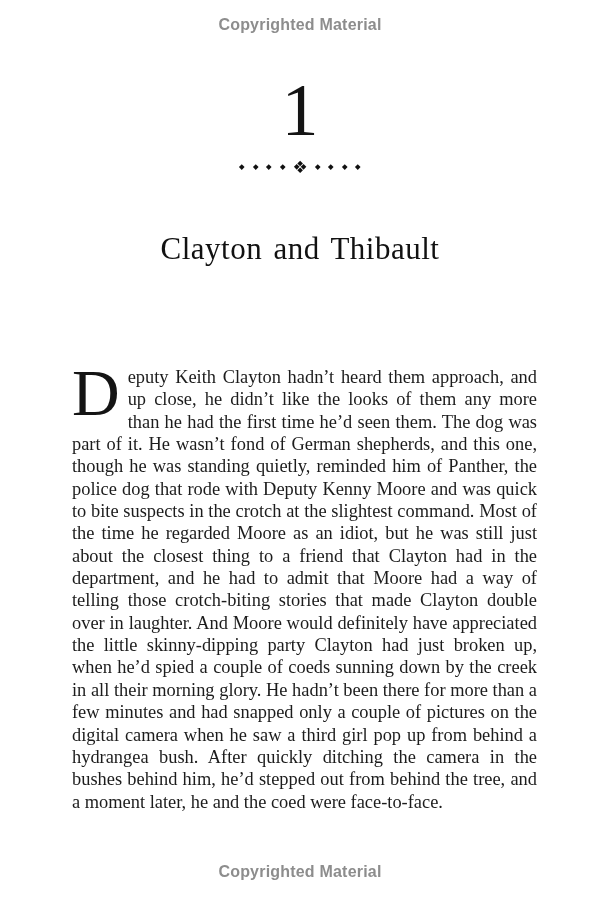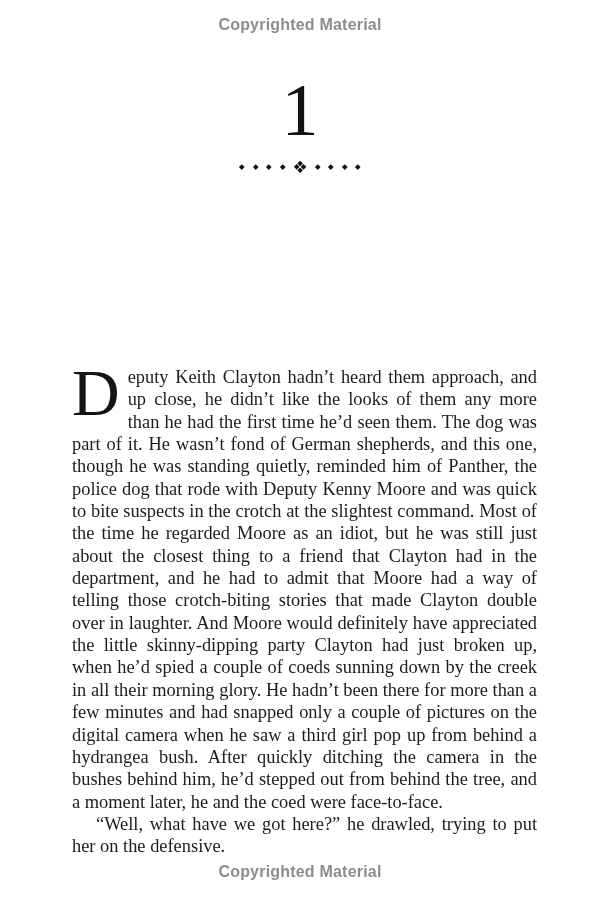--- a/index.html
+++ b/index.html
@@ -127,23 +127,23 @@
     <i class="dot"></i>
     <i class="dot"></i>
     <i class="dot"></i>
     <span class="diamond">❖</span>
     <i class="dot"></i>
     <i class="dot"></i>
     <i class="dot"></i>
     <i class="dot"></i>
   </div>
 
+  <h1 class="chapter-title">Clayton and Thibault</h1>
 
   <div class="body-text">
     <p>
       <span class="dropcap">D</span><span>eputy Keith Clayton hadn’t heard them approach, and up close, he didn’t like the looks of them any more than he had the first time he’d seen them. The dog was part of it. He wasn’t fond of German shepherds, and this one, though he was standing quietly, reminded him of Panther, the police dog that rode with Deputy Kenny Moore and was quick to bite suspects in the crotch at the slightest command. Most of the time he regarded Moore as an idiot, but he was still just about the closest thing to a friend that Clayton had in the department, and he had to admit that Moore had a way of telling those crotch-biting stories that made Clayton double over in laughter. And Moore would definitely have appreciated the little skinny-dipping party Clayton had just broken up, when he’d spied a couple of coeds sunning down by the creek in all their morning glory. He hadn’t been there for more than a few minutes and had snapped only a couple of pictures on the digital camera when he saw a third girl pop up from behind a hydrangea bush. After quickly ditching the camera in the bushes behind him, he’d stepped out from behind the tree, and a moment later, he and the coed were face-to-face.</span>
     </p>
-    <p class="para-indent">“Well, what have we got here?” he drawled, trying to put her on the defensive.</p>
   </div>
 
   <div class="copyright bottom">Copyrighted Material</div>
 
 </div>
 
 </body></html>

